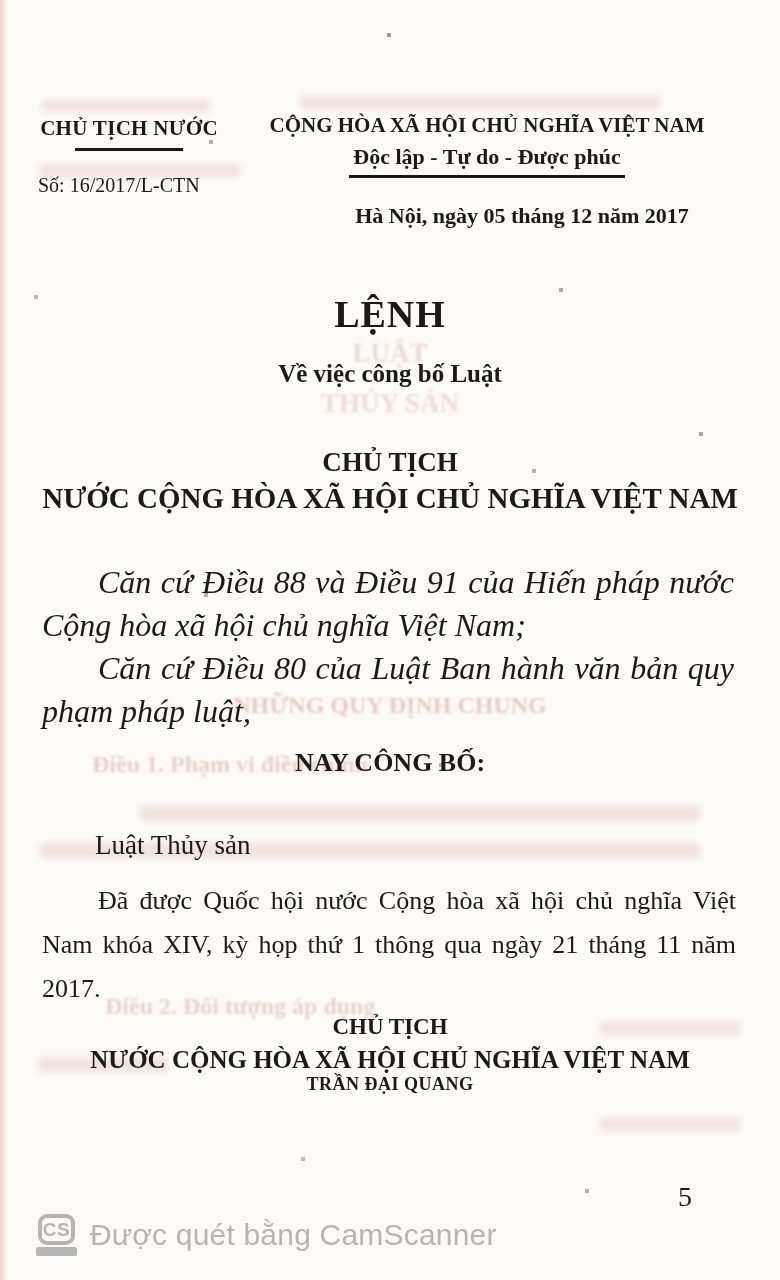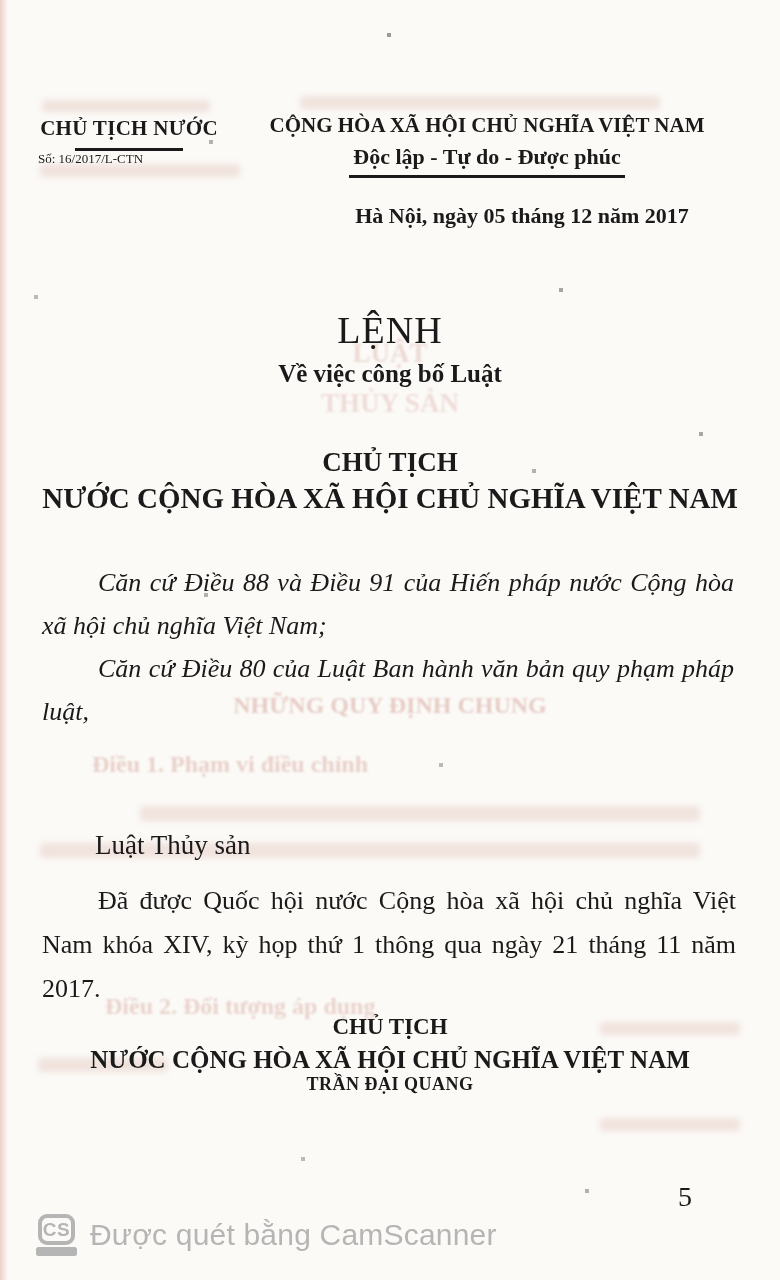--- a/index.html
+++ b/index.html
@@ -29,37 +29,37 @@
       35px 296px 0 1px rgba(40,40,40,.3),
       440px 764px 0 1px rgba(40,40,40,.3),
       586px 1190px 0 1px rgba(40,40,40,.35),
       302px 1158px 0 1px rgba(40,40,40,.3);
   }
 
   
   .hdr-left { position:absolute; left:38px; top:116px; width:182px; text-align:center; }
   .org { font-size:21px; font-weight:bold; letter-spacing:.3px; white-space:nowrap; }
   .org-rule { width:108px; height:3px; background:#1a1a1a; margin:7px auto 0; }
-  .doc-num { font-size:13px; text-align:left; white-space:nowrap; }
+  .doc-num { margin-top:23px; font-size:20px; text-align:left; white-space:nowrap; }
 
   .hdr-right { position:absolute; left:262px; top:113px; width:450px; text-align:center; }
   .country { font-size:21px; font-weight:bold; white-space:nowrap; }
   .motto { display:inline-block; font-size:22px; font-weight:bold; border-bottom:3px solid #1a1a1a; padding:0 4px 5px; margin-top:6px; white-space:nowrap; }
   .place-date { margin-top:25px; margin-left:70px; font-size:22px; font-weight:bold; white-space:nowrap; }
 
   
-  .doc-title { position:absolute; top:308px; left:0; width:100%; text-align:center; font-size:38px; font-weight:normal; letter-spacing:1px; }
+  .doc-title { position:absolute; top:292px; left:0; width:100%; text-align:center; font-size:38px; font-weight:bold; letter-spacing:1px; }
   .doc-subtitle { position:absolute; top:360px; left:0; width:100%; text-align:center; font-size:25px; font-weight:bold; }
 
   .issuer { position:absolute; top:447px; left:0; width:100%; text-align:center; font-weight:bold; }
   .issuer-1 { font-size:27px; }
   .issuer-2 { font-size:29px; margin-top:4px; white-space:nowrap; }
 
   
-  .preamble { position:absolute; left:42px; top:561px; width:692px; font-style:italic; font-size:26px; line-height:43px; text-align:justify; }
+  .preamble { position:absolute; left:42px; top:561px; width:692px; font-style:italic; font-size:32px; line-height:43px; text-align:justify; }
   .preamble p { text-indent:56px; }
 
   .announce-heading { position:absolute; top:748px; left:0; width:100%; text-align:center; font-size:26px; font-weight:bold; }
   .law-name { position:absolute; left:95px; top:830px; font-size:27px; font-weight:normal; }
   .announce-detail { position:absolute; left:42px; top:879px; width:694px; font-size:26px; line-height:44px; text-align:justify; text-indent:56px; }
 
   
   .sig { position:absolute; top:1014px; left:0; width:100%; text-align:center; font-weight:bold; }
   .sig-1 { font-size:23px; }
   .sig-2 { font-size:25px; margin-top:6px; white-space:nowrap; }
@@ -133,20 +133,21 @@
   <div class="issuer">
     <div class="issuer-1">CHỦ TỊCH</div>
     <div class="issuer-2">NƯỚC CỘNG HÒA XÃ HỘI CHỦ NGHĨA VIỆT NAM</div>
   </div>
 
   <div class="preamble">
     <p>Căn cứ Điều 88 và Điều 91 của Hiến pháp nước Cộng hòa xã hội chủ nghĩa Việt Nam;</p>
     <p>Căn cứ Điều 80 của Luật Ban hành văn bản quy phạm pháp luật,</p>
   </div>
 
+  <div class="announce-heading">NAY CÔNG BỐ:</div>
   <div class="law-name">Luật Thủy sản</div>
   <div class="announce-detail">Đã được Quốc hội nước Cộng hòa xã hội chủ nghĩa Việt Nam khóa XIV, kỳ họp thứ 1 thông qua ngày 21 tháng 11 năm 2017.</div>
 
   <div class="sig">
     <div class="sig-1">CHỦ TỊCH</div>
     <div class="sig-2">NƯỚC CỘNG HÒA XÃ HỘI CHỦ NGHĨA VIỆT NAM</div>
     <div class="sig-name">TRẦN ĐẠI QUANG</div>
   </div>
 
   <div class="page-num">5</div>

